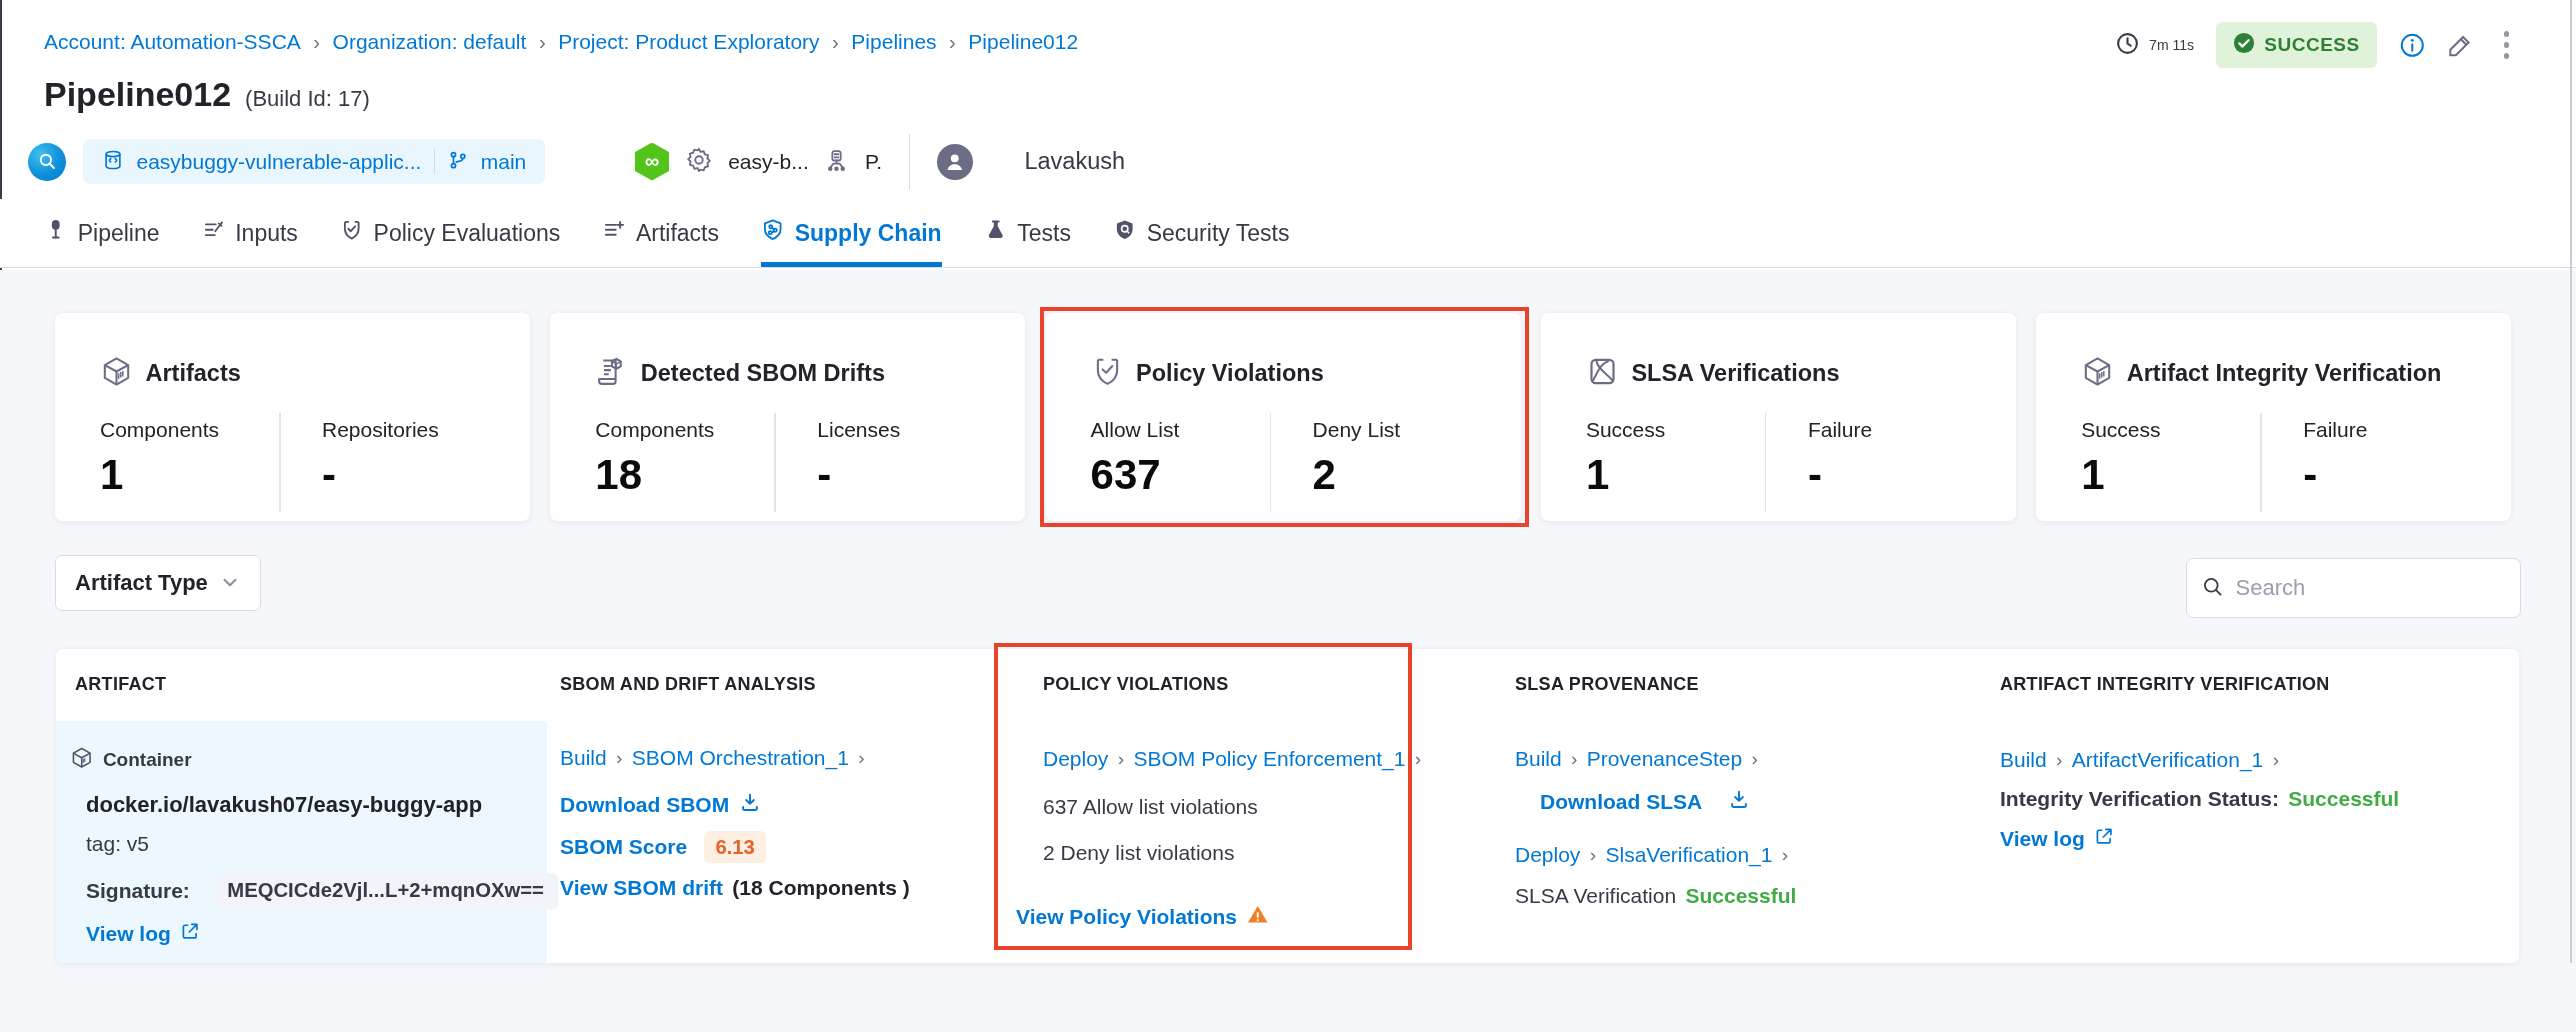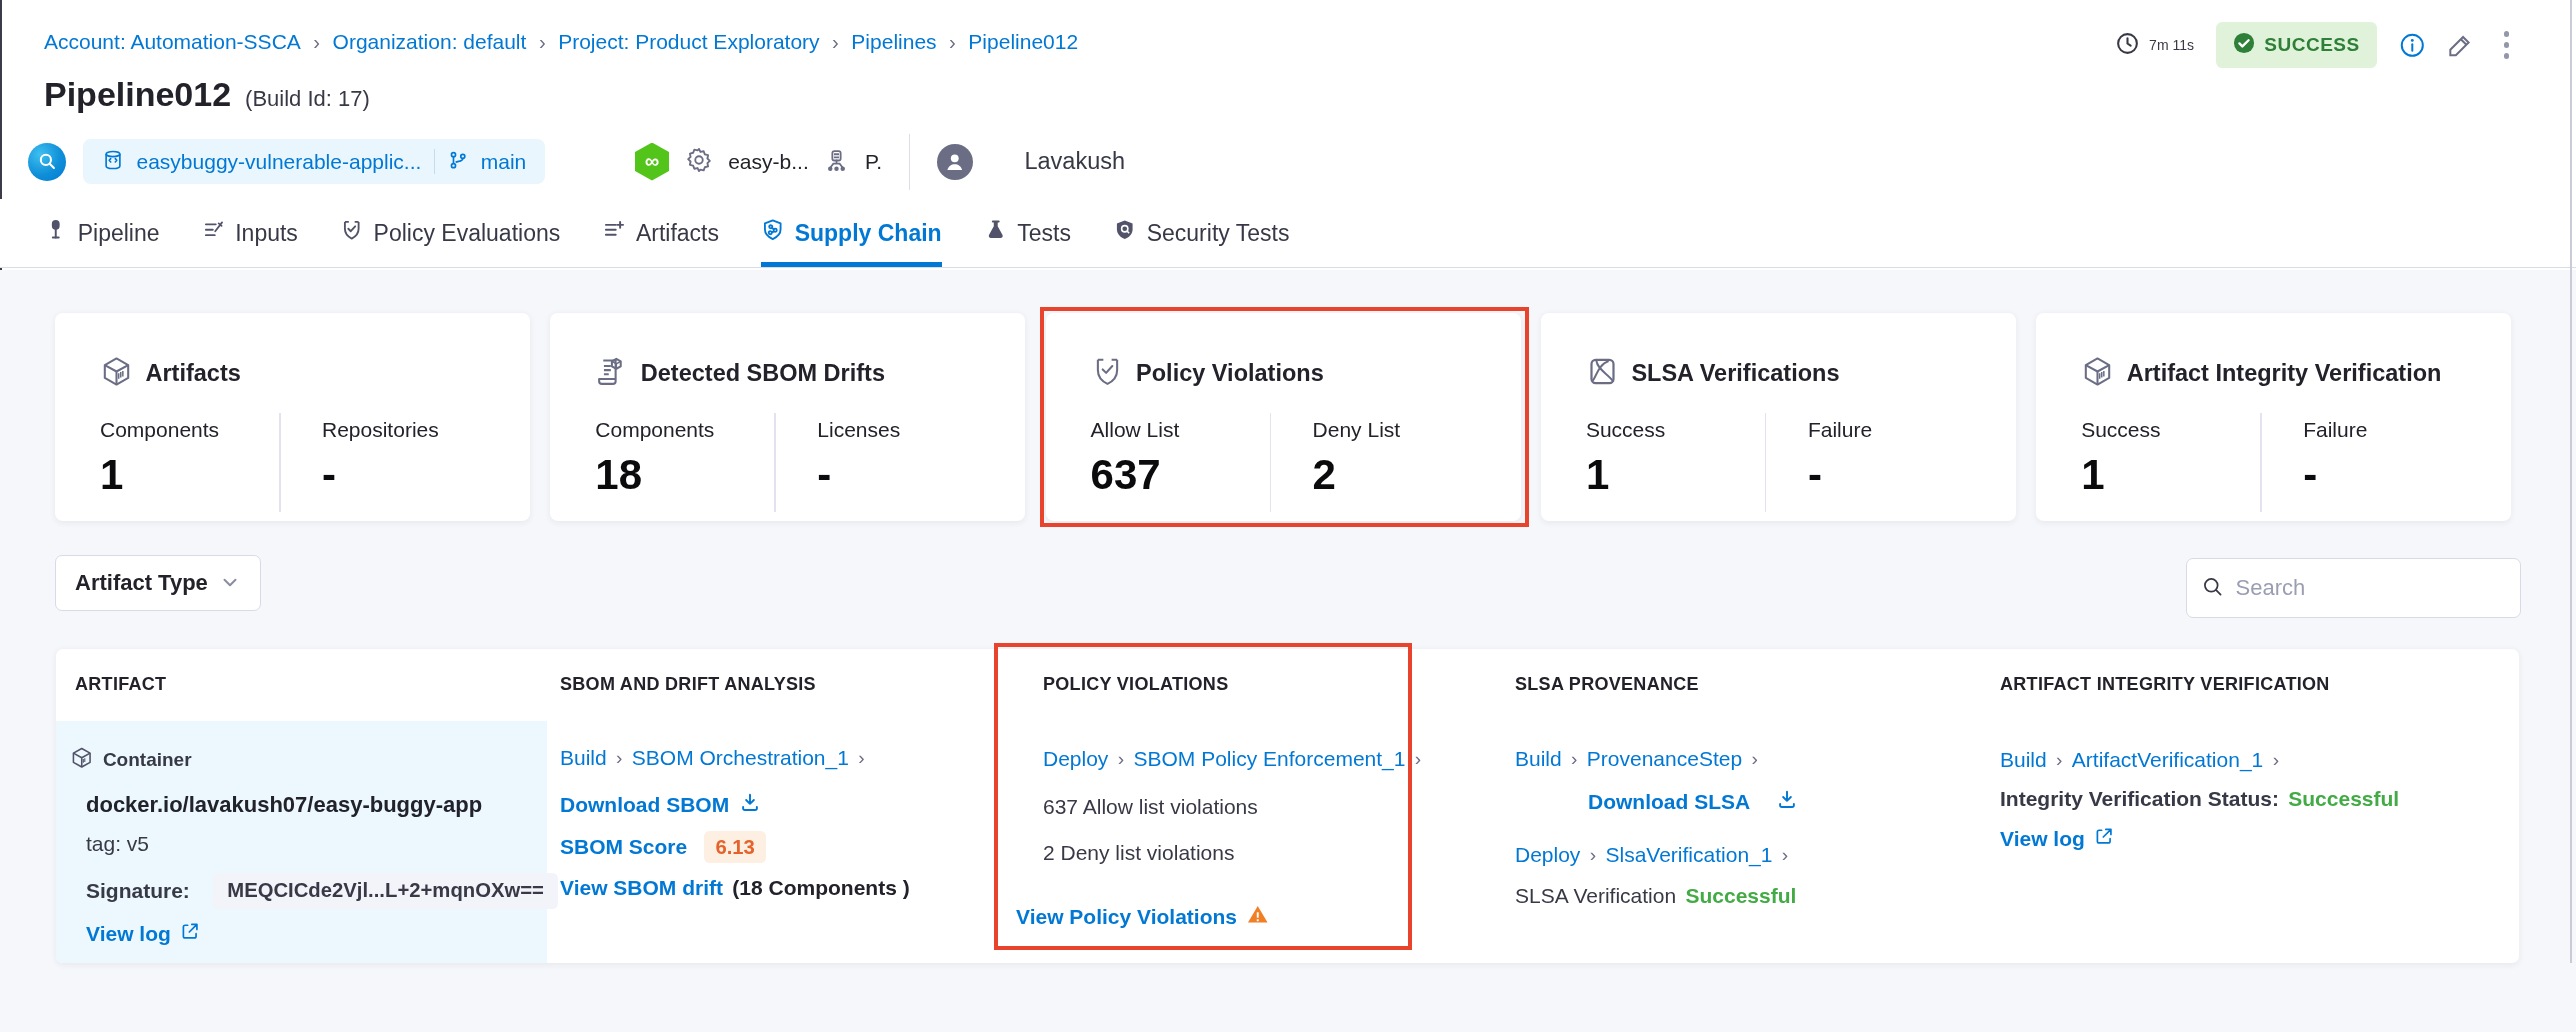--- a/index.html
+++ b/index.html
@@ -482,21 +482,21 @@
             <rect x="11" y="16.6" width="2" height="2" fill="#fff"></rect>
           </svg></span>
     </div>
 
     <div class="cellline" style="left:1459px; top:98px;">
       <span class="lnk">Build</span>
       <span class="sep">›</span>
       <span class="lnk">ProvenanceStep</span>
       <span class="sep">›</span>
     </div>
-    <div class="cellline" style="left:1532px; top:139px;gap:26px;">
+    <div class="cellline" style="left:1484px; top:139px;gap:26px;">
       <span class="lnk semib">Download SLSA</span>
       <span><svg width="22" height="22" viewBox="0 0 24 24" fill="none" stroke="#0278d5" stroke-width="2.1" stroke-linecap="round" stroke-linejoin="round">
             <path d="M12 4v10M12 14l4.2-4.2M12 14L7.8 9.8"></path>
             <path d="M4.5 17.5v1.3a2 2 0 0 0 2 2h11a2 2 0 0 0 2-2v-1.3"></path>
           </svg></span>
     </div>
     <div class="cellline" style="left:1459px; top:194px;">
       <span class="lnk">Deploy</span>
       <span class="sep">›</span>
       <span class="lnk">SlsaVerification_1</span>

